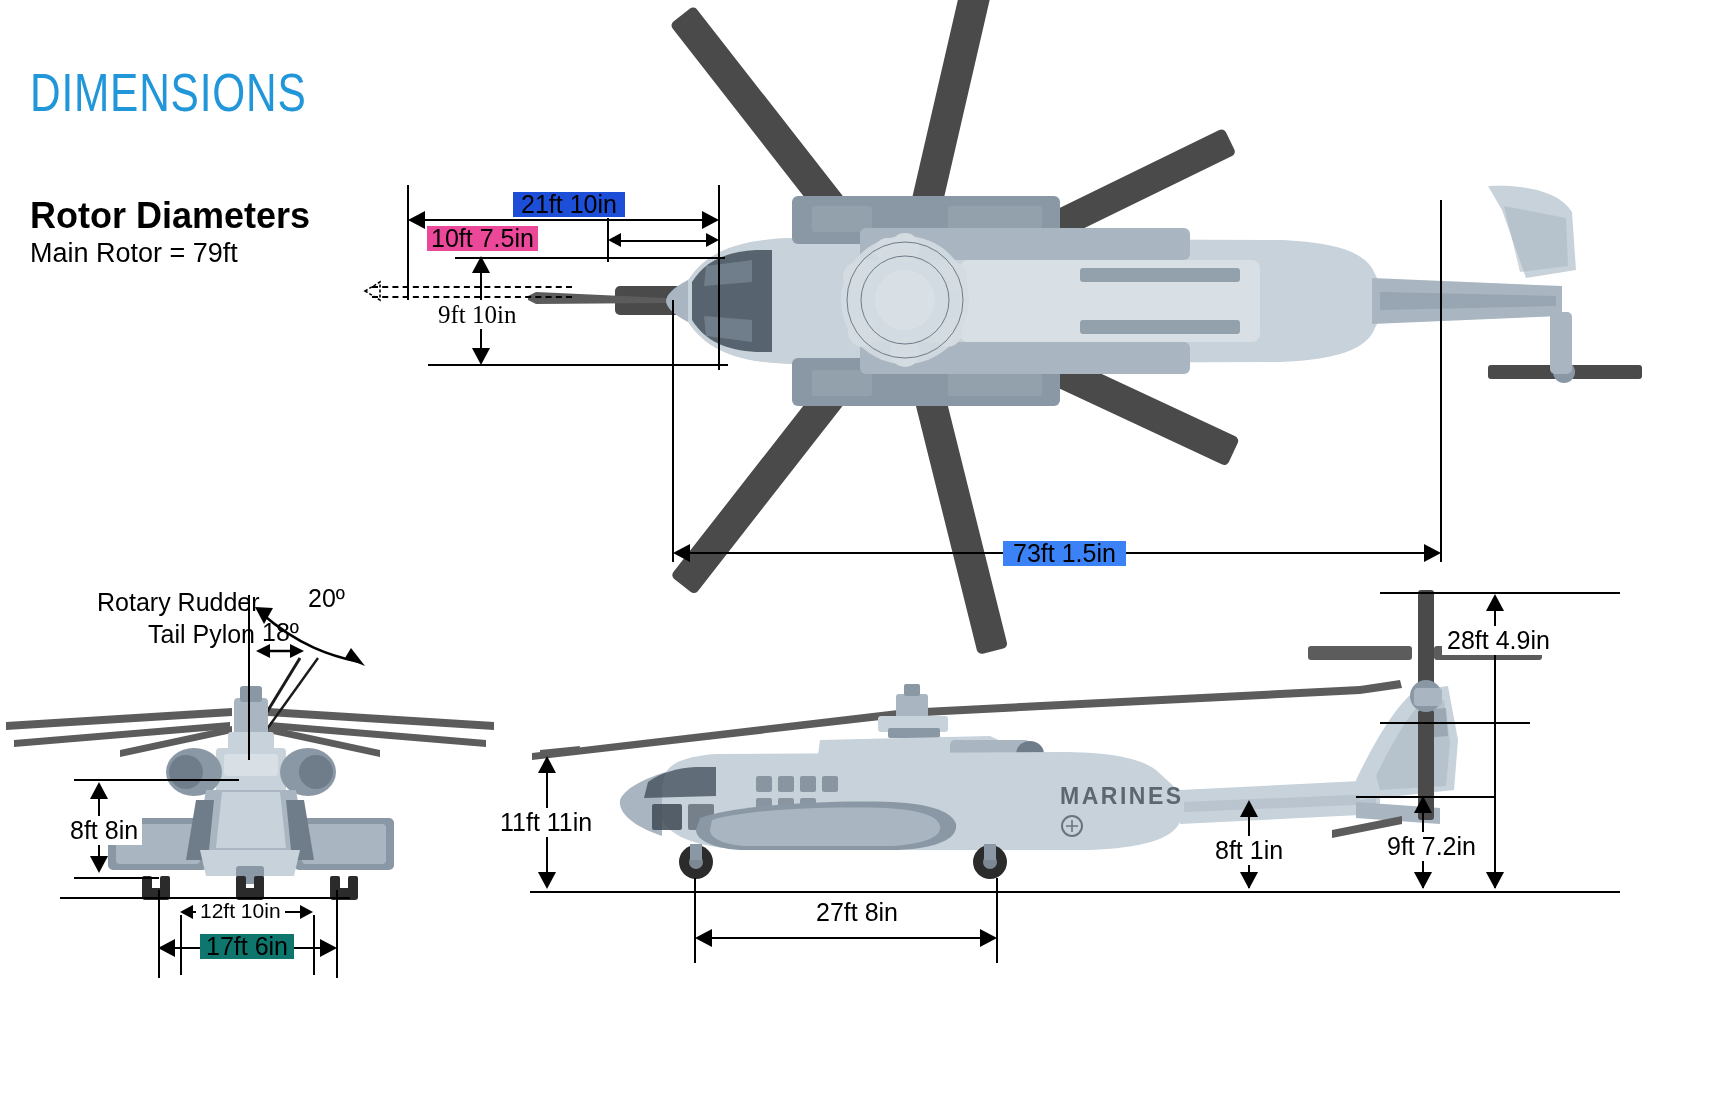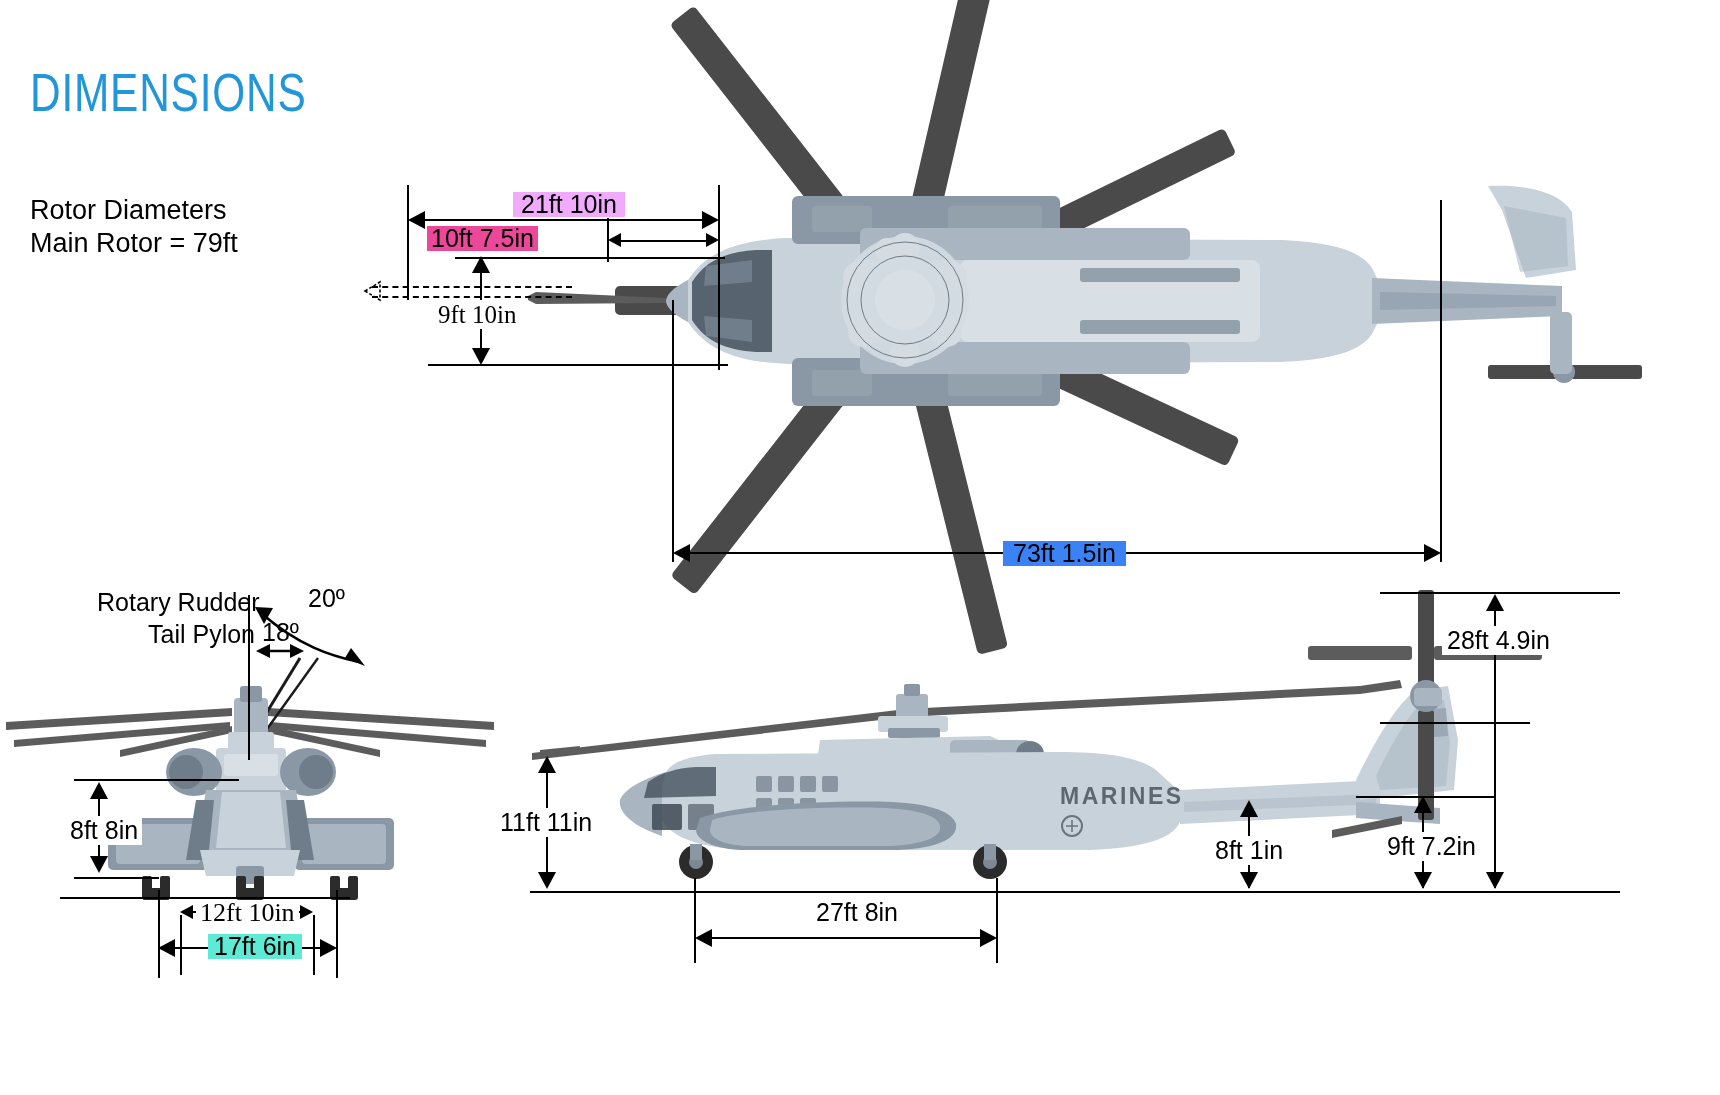--- a/index.html
+++ b/index.html
@@ -33,40 +33,40 @@
     transform: scaleX(0.80);
     transform-origin: left center;
     white-space: nowrap;
   }
   #rotor-block {
     left: 30px;
     top: 195px;
     width: 330px;
   }
   #rotor-block .hdr {
-    font-size: 27px;
-    font-weight: normal;
+    font-size: 36px;
+    font-weight: bold;
     line-height: 1.18;
     white-space: nowrap;
   }
   #rotor-block .ln {
     font-size: 27px;
     font-weight: 400;
     line-height: 1.22;
     white-space: nowrap;
   }
 
   
   .dimlabel {
     font-size: 25px;
     line-height: 1;
     white-space: nowrap;
     color: #000;
   }
-  .dimlabel.sm { font-size: 26px; font-family: Liberation Serif, serif; }
+  .dimlabel.sm { font-size: 21px; }
   .hline { background: #000; height: 2px; }
   .vline { background: #000; width: 2px; }
   .thin { background: #000; height: 1.5px; }
   .vthin { background: #000; width: 1.5px; }
 
   .arrL, .arrR, .arrU, .arrD {
     width: 0; height: 0;
   }
   .arrL { border-top: 9px solid transparent; border-bottom: 9px solid transparent; border-right: 17px solid #000; }
   .arrR { border-top: 9px solid transparent; border-bottom: 9px solid transparent; border-left: 17px solid #000; }
@@ -193,21 +193,21 @@
       </g>
     </g>
   </svg>
 
   <div class="abs vline" style="left:407px; top:185px; height:115px;"></div>
   <div class="abs vthin" style="left:718px; top:185px; height:185px;"></div>
 
   <div class="abs hline" style="left:418px; top:219px; width:290px;"></div>
   <div class="abs arrL" style="left:408px; top:211px;"></div>
   <div class="abs arrR" style="left:702px; top:211px;"></div>
-  <div class="abs dimlabel" style="left:513px; top:192px; background:#f0abfc; padding:0 8px;">21ft 10in</div>
+  <div class="abs dimlabel" style="left:513px; top:192px; background:#1d4ed8; padding:0 8px;">21ft 10in</div>
 
   <div class="abs thin" style="left:455px; top:257px; width:270px;"></div>
   <div class="abs vthin" style="left:607px; top:218px; height:44px;"></div>
   <div class="abs hline" style="left:620px; top:240px; width:95px;"></div>
   <div class="abs arrL sm" style="left:608px; top:233px;"></div>
   <div class="abs arrR sm" style="left:706px; top:233px;"></div>
   <div class="abs dimlabel" style="left:427px; top:226px; background:#ec4899; padding:0 4px;">10ft 7.5in</div>
 
   <div class="abs dash" style="left:372px; top:286px; width:200px;"></div>
   <div class="abs dash" style="left:372px; top:296px; width:200px;"></div>
@@ -310,21 +310,21 @@
   <div class="abs vthin" style="left:336px; top:890px; height:88px;"></div>
 
   <div class="abs hline" style="left:188px; top:911px; width:120px;"></div>
   <div class="abs arrL sm" style="left:180px; top:905px;"></div>
   <div class="abs arrR sm" style="left:300px; top:905px;"></div>
   <div class="abs dimlabel sm" style="left:196px; top:900px; background:#fff; padding:0 4px;">12ft 10in</div>
 
   <div class="abs hline" style="left:168px; top:947px; width:160px;"></div>
   <div class="abs arrL" style="left:158px; top:939px;"></div>
   <div class="abs arrR" style="left:320px; top:939px;"></div>
-  <div class="abs dimlabel" style="left:208px; top:934px; background:#5eead4; padding:0 6px;">17ft 6in</div>
+  <div class="abs dimlabel" style="left:200px; top:934px; background:#0f766e; padding:0 6px;">17ft 6in</div>
 
   <svg class="ov" style="left:520px; top:590px;" width="1060" height="320" viewBox="0 0 1060 320">
 
     <path class="blade-lt" d="M12,163 L378,120 L378,128 L12,170 Z"></path>
     <path class="blade-lt" d="M20,160 L60,156 L58,164 L20,168 Z"></path>
 
     <path class="blade-lt" d="M404,118 L840,96 L840,104 L404,126 Z"></path>
     <path class="blade-lt" d="M840,96 L880,90 L882,98 L840,104 Z"></path>
 
     <rect class="body-md" x="376" y="104" width="32" height="26" rx="3"></rect>

